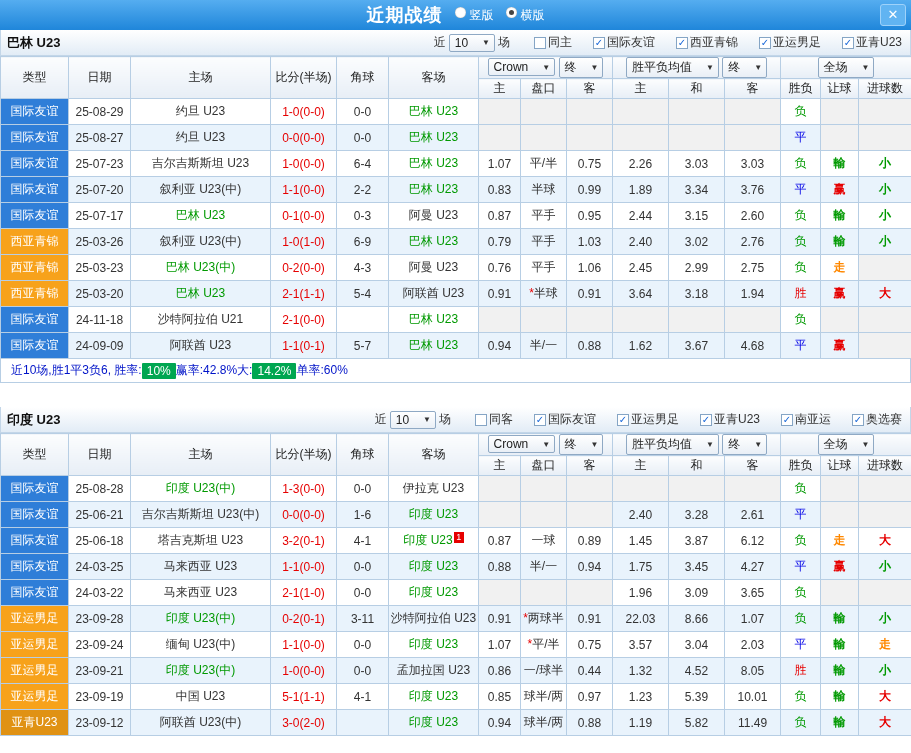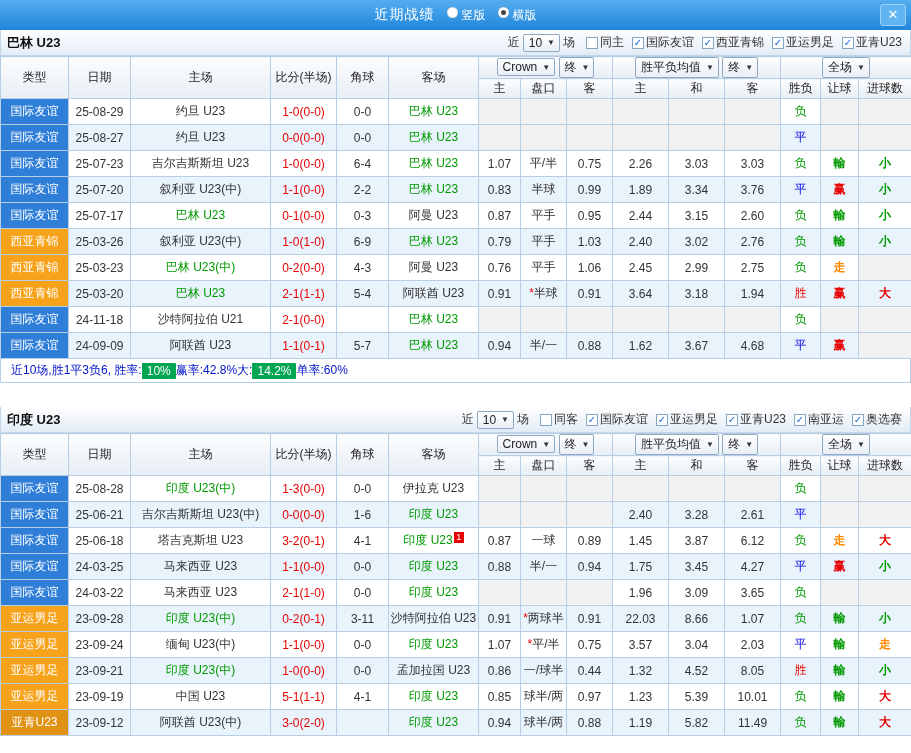--- a/index.html
+++ b/index.html
@@ -1,34 +1,34 @@
 <!DOCTYPE html>
 <html><head>
 <meta charset="utf-8">
 <style>
   *{margin:0;padding:0;box-sizing:border-box}
   html,body{width:911px;height:753px;overflow:hidden;background:#fff;
     font-family:"Liberation Sans","DejaVu Sans",sans-serif;font-size:12px;color:#333}
   .topbar{height:30px;background:linear-gradient(180deg,#55adf0,#1f86da);
     display:flex;align-items:center;justify-content:center;gap:12px;position:relative}
-  .title{color:#fff;font-weight:normal;font-size:14px;letter-spacing:1px}
+  .title{color:#fff;font-weight:bold;font-size:18px;letter-spacing:1px}
   .radio{display:inline-flex;align-items:flex-start;gap:4px;color:#fff;cursor:pointer}
   .dot{width:11px;height:11px;border-radius:50%;background:#fff;box-shadow:inset 0 0 1px #777;position:relative;display:inline-block}
   .radio.sel .dot::after{content:"";position:absolute;left:3px;top:3px;width:5px;height:5px;border-radius:50%;background:#444}
   .close{position:absolute;right:5px;top:4px;width:26px;height:22px;background:#61b4f2;
     border:1px solid #9ed2fa;border-radius:3px;color:#fff;font-size:13px;font-weight:bold;
     line-height:20px;text-align:center;cursor:pointer}
   .band{height:26px;background:linear-gradient(180deg,#ffffff,#e2ecf6);border:1px solid #c3d6e8;
     border-top:none;display:flex;align-items:center;justify-content:space-between;padding:0 8px 0 6px}
   .team-title{font-weight:bold;font-size:13px;color:#111}
   .filters{display:flex;align-items:center;gap:3px}
-  .cbl{display:inline-flex;align-items:center;gap:2px;margin-left:8px;cursor:pointer}
+  .cbl{display:inline-flex;align-items:center;gap:2px;margin-left:21px;cursor:pointer}
   .cb{width:12px;height:12px;border:1px solid #85a5c5;background:#fff;font-size:10px;
     line-height:10px;color:#1565d8;font-weight:bold;text-align:center;display:inline-block}
-  .select{display:inline-flex;align-items:center;gap:5px;border:1px solid #8fa9c4;
+  .select{display:inline-flex;align-items:center;gap:14px;border:1px solid #8fa9c4;
     background:linear-gradient(180deg,#fff,#e9eff6);padding:1px 4px 1px 5px;border-radius:2px;cursor:pointer;color:#222}
   .arr{font-size:8px;color:#333}
   table{width:911px;border-collapse:collapse;table-layout:fixed}
   th,td{border:1px solid #b7cee4;text-align:center;white-space:nowrap;overflow:hidden;padding:0 1px}
   thead th{background:linear-gradient(180deg,#fcfdfe,#e7eef6);font-weight:normal;color:#222}
   .hdr-top th{height:22px}
   .hdr-sub th{height:20px}
   tbody td{height:26px}
   tbody tr:nth-child(even){background:#e9f3fc}
   td.lg-blue{background:#2f7ed8;color:#fff}

